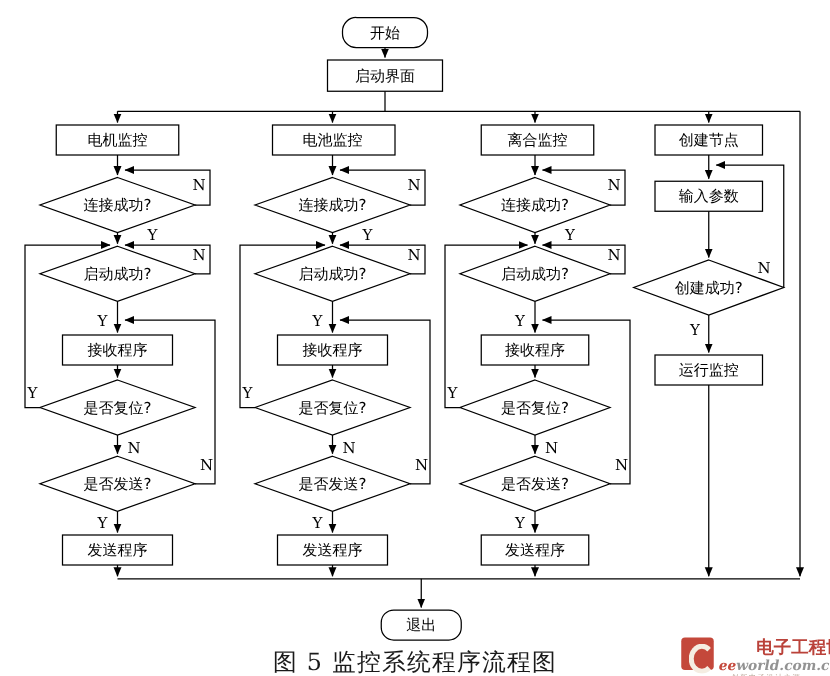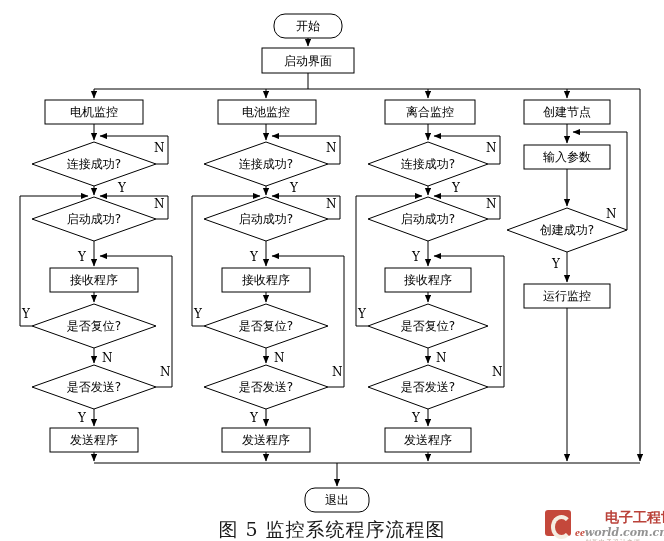--- a/index.html
+++ b/index.html
@@ -70,21 +70,21 @@
   .wm-en{
     position:absolute;
     left:30px; top:18px;
     font-family:"DejaVu Serif","Liberation Serif",serif;
     font-style:italic;
     font-size:11px;
     font-weight:bold;
     color:#8a8a8a;
     white-space:nowrap;
   }
-  .wm-en b{color:#c0392b;font-family:Liberation Serif, serif;}
+  .wm-en b{color:#c0392b;}
   .wm-sub{
     position:absolute;
     left:40px; top:30px;
     font-size:6px;
     color:#b09a8a;
     letter-spacing:1px;
     white-space:nowrap;
   }
   svg text.cjk{
     font-family:"DejaVu Sans","Liberation Sans",sans-serif;

